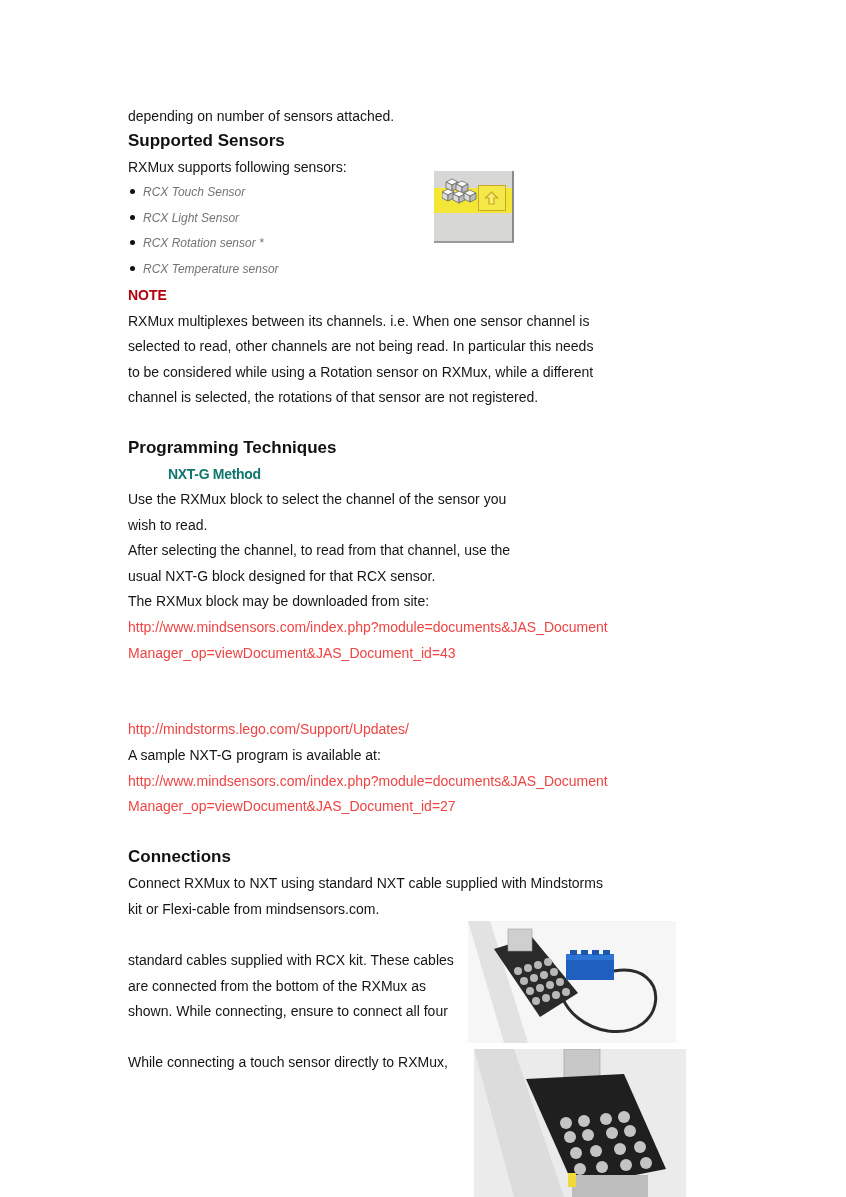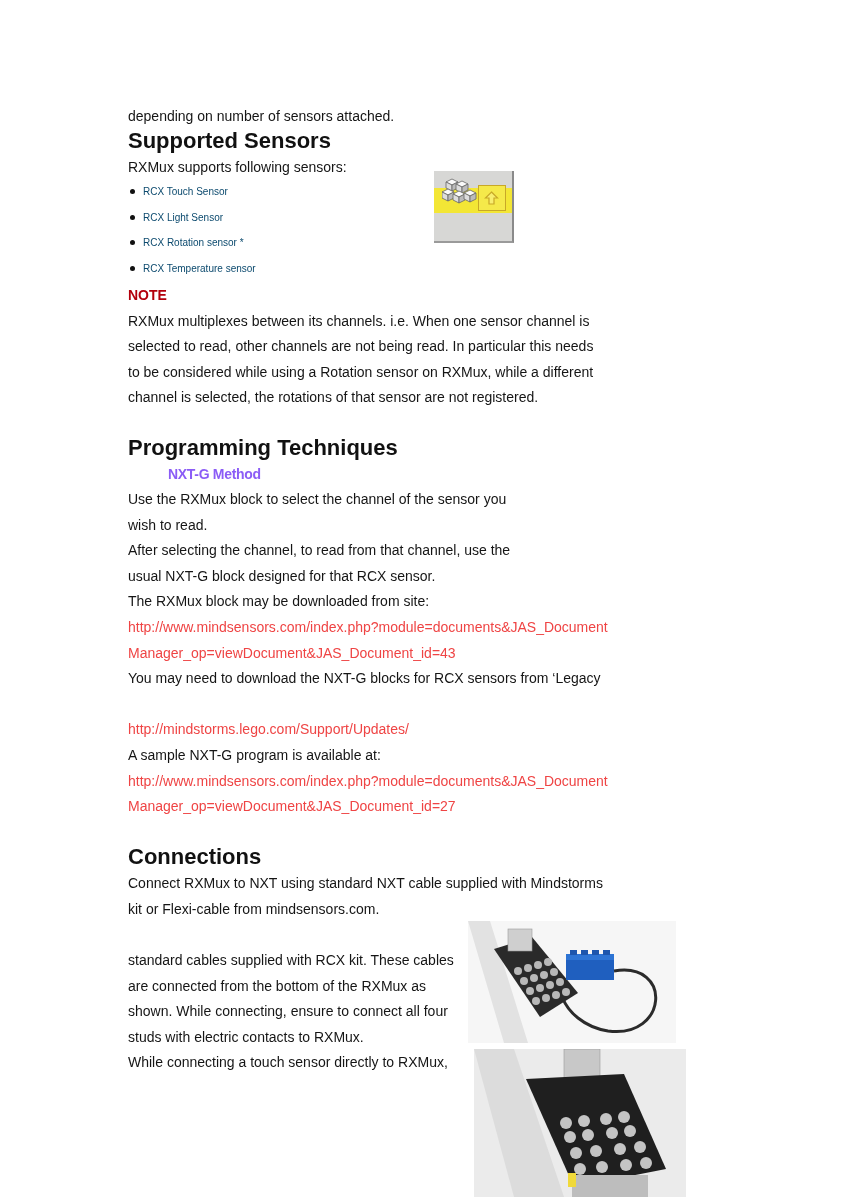--- a/index.html
+++ b/index.html
@@ -1,23 +1,23 @@
 <!DOCTYPE html>
 <html><head>
   <meta charset="utf-8">
   <style>
     html, body { margin: 0; padding: 0; background: #ffffff; }
     body { width: 846px; height: 1197px; position: relative; overflow: hidden; font-family: "Liberation Sans", sans-serif; color: #111111; }
     .page { position: absolute; left: 0; top: 0; width: 772px; height: 1197px; background: #ffffff; }
     .line { position: absolute; left: 128px; font-size: 14px; line-height: 18px; white-space: nowrap; color: #151515; }
-    .h2 { position: absolute; left: 128px; font-size: 22px; font-weight: bold; line-height: 22px; white-space: nowrap; color: #111; }
-    .h3 { position: absolute; left: 128px; font-size: 14px; font-weight: bold; line-height: 18px; white-space: nowrap; color: #8b5cf6; letter-spacing: -0.3px; padding-left: 40px; }
+    .h2 { position: absolute; left: 128px; font-size: 17px; font-weight: bold; line-height: 22px; white-space: nowrap; color: #111; }
+    .h3 { position: absolute; left: 128px; font-size: 14px; font-weight: bold; line-height: 18px; white-space: nowrap; color: #0f766e; letter-spacing: -0.3px; padding-left: 40px; }
     .note { position: absolute; left: 128px; font-size: 14px; font-weight: bold; line-height: 18px; color: #b3000c; text-align: right; }
     .link { color: #ef4444; text-decoration: none; }
-    .bullet { position: absolute; left: 128px; font-size: 10px; line-height: 18px; white-space: nowrap; color: #0c4a6e; }
+    .bullet { position: absolute; left: 128px; font-size: 12px; line-height: 18px; white-space: nowrap; color: #737373; font-style: italic; }
     .bullet .dot { display: inline-block; width: 5px; height: 5px; border-radius: 50%; background: #111; margin: 0 8px 2px 2px; vertical-align: middle; }
 
     
     .block-icon { position: absolute; left: 434px; top: 171px; width: 80px; height: 72px; background: #d7d7d5; border-right: 2px solid #8a8a8a; border-bottom: 2px solid #9a9a9a; box-sizing: border-box; overflow: hidden; }
     .block-icon .band { position: absolute; left: 0; right: 0; top: 17px; height: 25px; background: #f3e635; }
     .block-icon .arrowbox { position: absolute; left: 44px; top: 14px; width: 28px; height: 26px; border: 1.5px solid #c8a827; background: #f5e94a; box-sizing: border-box; }
 
     
     .photo1 { position: absolute; left: 468px; top: 921px; width: 208px; height: 122px; background: #f7f7f7; overflow: hidden; }
     .photo2 { position: absolute; left: 474px; top: 1049px; width: 212px; height: 148px; background: #ececec; overflow: hidden; }
@@ -73,33 +73,31 @@
 
   <div class="h2" style="top:437px">Programming Techniques</div>
   <div class="h3" style="top:465px">NXT-G Method</div>
   <div class="line" style="top:490px">Use the RXMux block to select the channel of the sensor you</div>
   <div class="line" style="top:516px">wish to read.</div>
   <div class="line" style="top:541px">After selecting the channel, to read from that channel, use the</div>
   <div class="line" style="top:567px">usual NXT-G block designed for that RCX sensor.</div>
   <div class="line" style="top:592px">The RXMux block may be downloaded from site:</div>
   <div class="line link" style="top:618px">http://www.mindsensors.com/index.php?module=documents&amp;JAS_Document</div>
   <div class="line link" style="top:644px">Manager_op=viewDocument&amp;JAS_Document_id=43</div>
-  <div class="line" style="top:669px">You may need to download the NXT-G blocks for RCX sensors from ‘Legacy</div>
   <div class="line link" style="top:720px">http://mindstorms.lego.com/Support/Updates/</div>
   <div class="line" style="top:746px">A sample NXT-G program is available at:</div>
   <div class="line link" style="top:772px">http://www.mindsensors.com/index.php?module=documents&amp;JAS_Document</div>
   <div class="line link" style="top:797px">Manager_op=viewDocument&amp;JAS_Document_id=27</div>
 
   <div class="h2" style="top:846px">Connections</div>
   <div class="line" style="top:874px">Connect RXMux to NXT using standard NXT cable supplied with Mindstorms</div>
   <div class="line" style="top:900px">kit or Flexi-cable from mindsensors.com.</div>
   <div class="line" style="top:977px">are connected from the bottom of the RXMux as</div>
   <div class="line" style="top:951px">standard cables supplied with RCX kit. These cables</div>
   <div class="line" style="top:1002px">shown. While connecting, ensure to connect all four</div>
-  <div class="line" style="top:1028px">studs with electric contacts to RXMux.</div>
   <div class="line" style="top:1053px">While connecting a touch sensor directly to RXMux,</div>
 
   <div class="photo1">
     <svg width="208" height="122" viewBox="0 0 208 122">
       <rect width="208" height="122" fill="#f6f6f6"></rect>
       <polygon points="0,0 22,0 60,122 36,122" fill="#e2e2e2"></polygon>
       <polygon points="26,28 64,16 110,72 72,96" fill="#2a2a2a"></polygon>
       <rect x="40" y="8" width="24" height="22" fill="#cfcfcf" stroke="#999" stroke-width="0.6"></rect>
       <g fill="#b8b8b8">
         <circle cx="50" cy="50" r="4"></circle>

